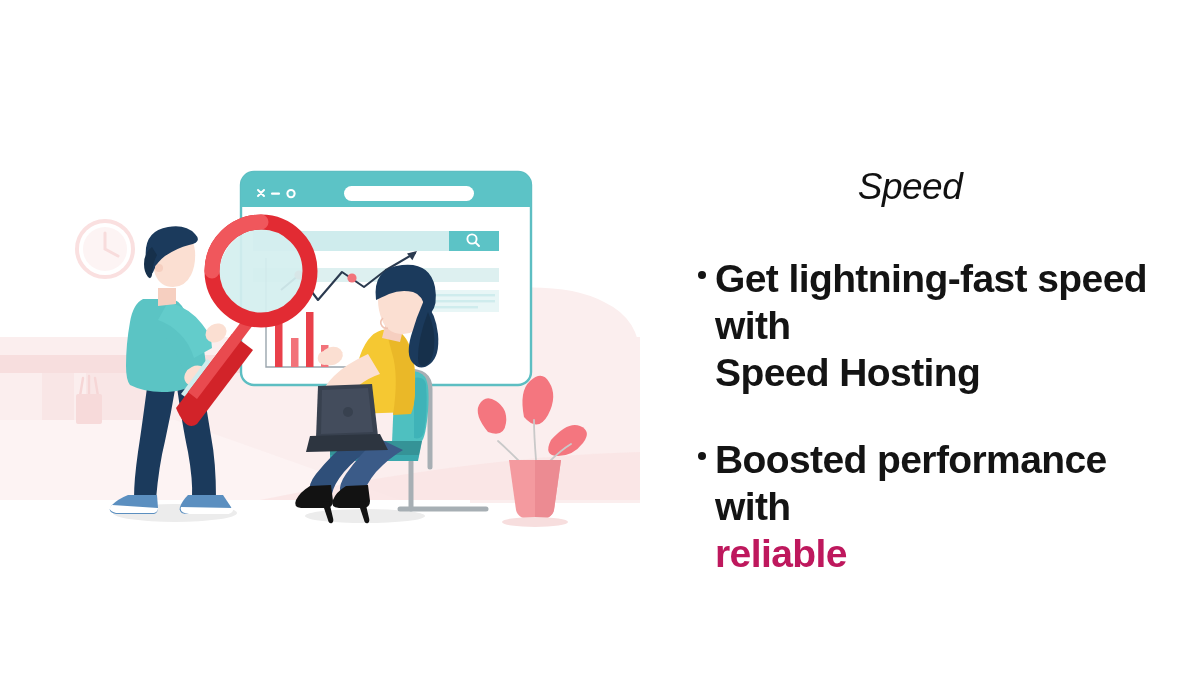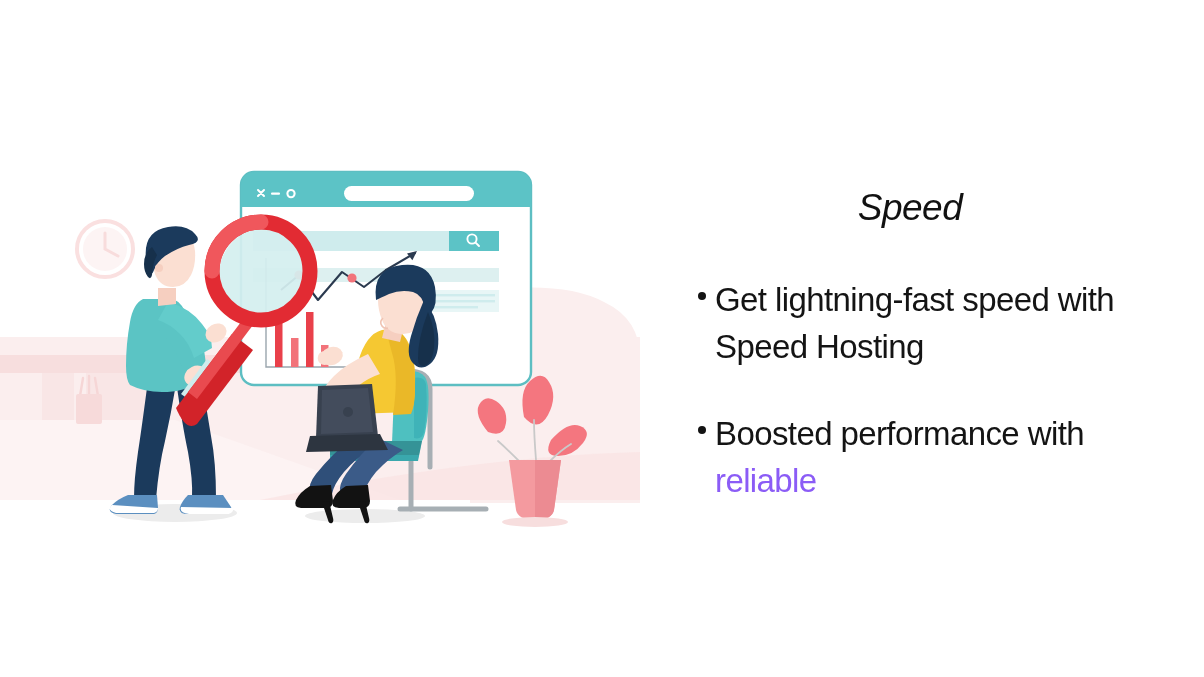--- a/index.html
+++ b/index.html
@@ -31,21 +31,21 @@
   #illustration svg {
     display: block;
     width: 640px;
     height: 677px;
   }
 
   
   #text-column {
     position: absolute;
     left: 660px;
-    top: 186px;
+    top: 165px;
     width: 530px;
   }
   #slide-title {
     font-style: italic;
     font-weight: 400;
     font-size: 37px;
     line-height: 44px;
     color: #111111;
     text-align: center;
     letter-spacing: -0.5px;
@@ -59,28 +59,28 @@
   }
   .bullet-dot {
     flex: 0 0 auto;
     width: 8px;
     height: 8px;
     border-radius: 50%;
     background: #131313;
     margin: 16px 9px 0 38px;
   }
   .bullet-text {
-    font-size: 33px;
+    font-size: 39px;
     line-height: 47px;
     color: #141414;
     letter-spacing: -0.6px;
-    font-weight: 400;
+    font-weight: 700;
   }
   .bullet-text .muted {
-    color: #8b5cf6;
+    color: #be185d;
   }
 </style>
 </head>
 <body>
 
 <div id="slide">
 
   <div id="illustration">
     <svg viewBox="0 0 640 677" xmlns="http://www.w3.org/2000/svg">
 

